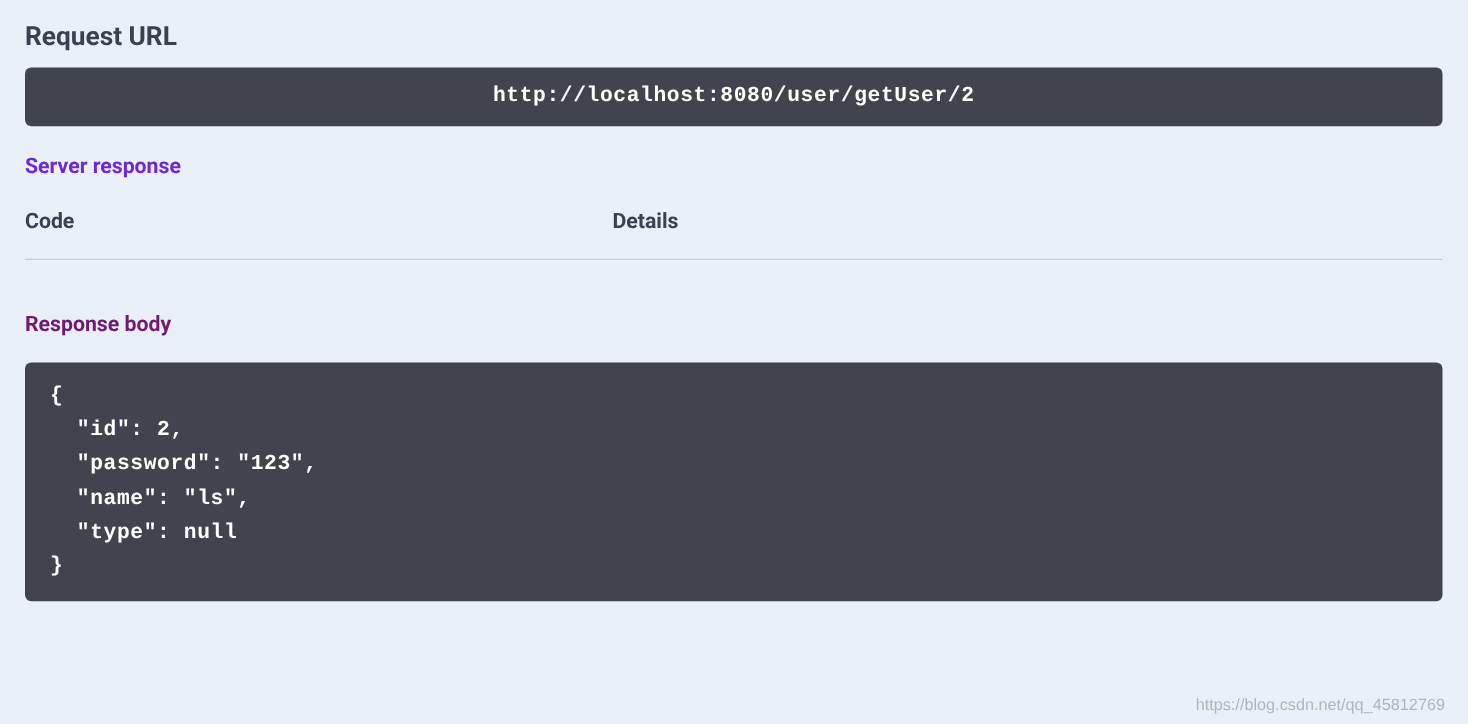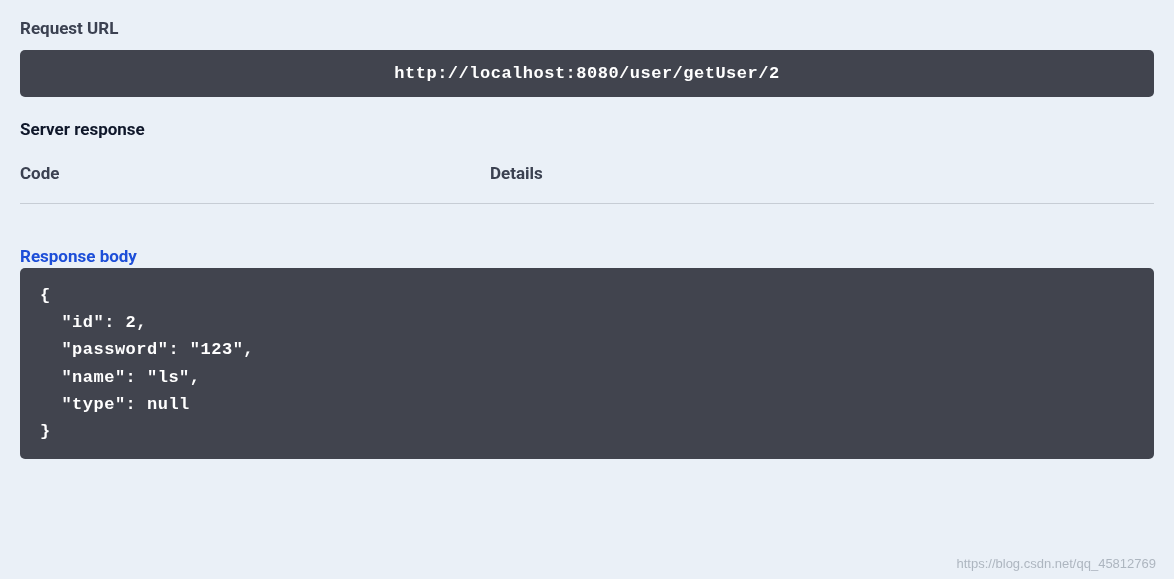--- a/index.html
+++ b/index.html
@@ -10,42 +10,42 @@
     body {
       font-family: -apple-system, BlinkMacSystemFont, "Segoe UI", Roboto, "Helvetica Neue", Arial, sans-serif;
       background-color: #eaf0f7;
       color: #3b4151;
       width: 1174px;
       height: 579px;
       overflow: hidden;
       padding: 0 20px;
     }
     .section-label {
-      font-size: 17px;
+      font-size: 21px;
       font-weight: 700;
       color: #3b4151;
       margin-top: 18px;
       margin-bottom: 12px;
     }
     .url-box {
       background-color: #41444e;
       color: #ffffff;
       font-family: "Consolas", "Monaco", "Courier New", monospace;
       font-size: 17px;
       font-weight: 600;
       padding: 14px 20px;
       border-radius: 5px;
       letter-spacing: 0.5px;
       margin-bottom: 8px;
       text-align: center;
     }
     .server-response-label {
       font-size: 17px;
       font-weight: 700;
-      color: #0f172a;
+      color: #6d28d9;
       margin-top: 22px;
       margin-bottom: 24px;
     }
     .headers-row {
       display: flex;
       margin-top: 20px;
       padding-bottom: 20px;
       border-bottom: 1px solid rgba(59, 65, 81, 0.2);
     }
     .col-code {
@@ -64,22 +64,22 @@
       margin-top: 24px;
     }
     .code-value {
       font-size: 17px;
       font-weight: 400;
       color: #3b4151;
     }
     .response-body-label {
       font-size: 17px;
       font-weight: 700;
-      color: #1d4ed8;
-      margin-bottom: 2px;
+      color: #701a75;
+      margin-bottom: 20px;
       margin-top: 18px;
     }
     .response-body-box {
       background-color: #41444e;
       color: #ffffff;
       font-family: "Consolas", "Monaco", "Courier New", monospace;
       font-size: 17px;
       font-weight: 600;
       padding: 14px 20px;
       border-radius: 5px;

